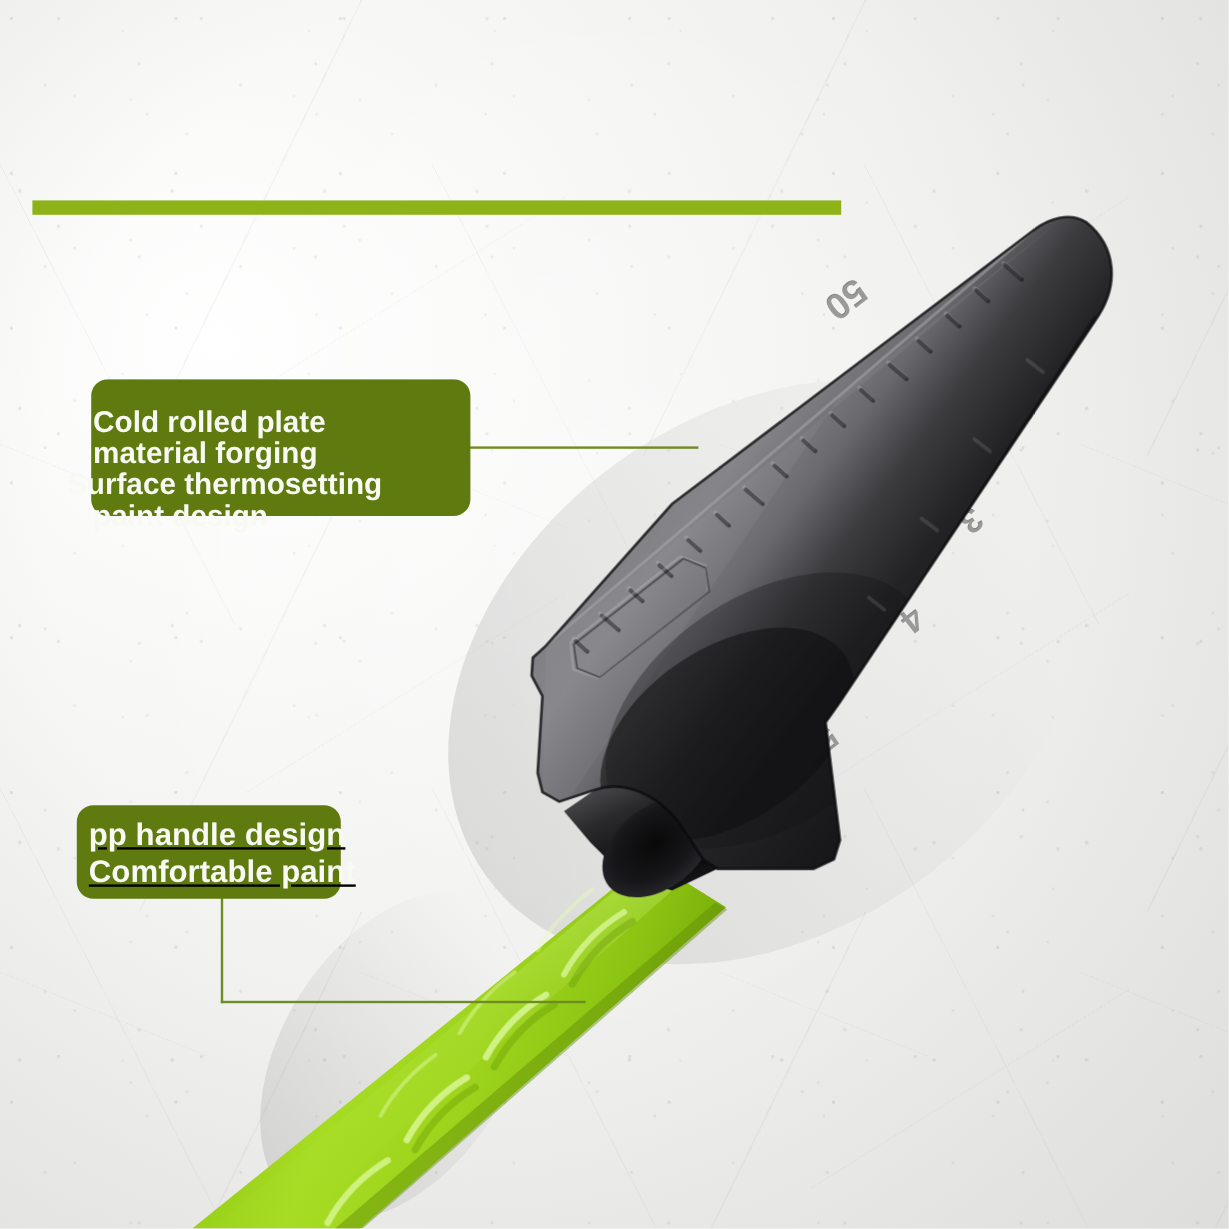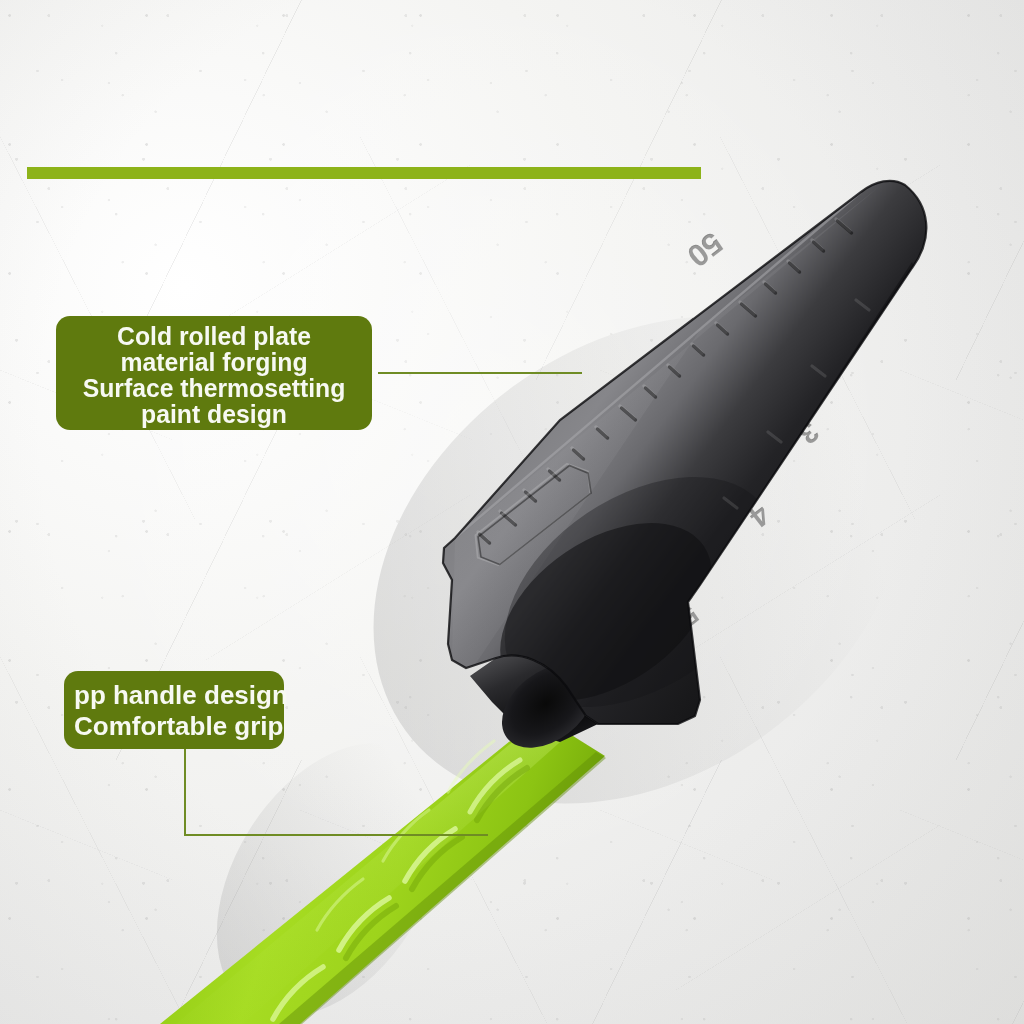--- a/index.html
+++ b/index.html
@@ -105,41 +105,41 @@
   }
   .callout-text {
     display: block;
     color: #f7f9f2;
     font-weight: 700;
     font-size: 25px;
     line-height: 26px;
     white-space: nowrap;
   }
   #callout-material {
-    left: 56px;
+    left: 76px;
     top: 316px;
     width: 316px;
     height: 114px;
-    padding-top: 7px;
-    text-align: center;
+    padding-top: 23px;
   }
   #callout-material .callout-text {
     transform: scaleX(.99);
   }
   #callout-material .overflow-l {
     margin-left: -22px;
     margin-right: -22px;
   }
   #callout-handle {
     left: 64px;
     top: 671px;
     width: 220px;
     height: 78px;
     padding: 9px 0 0 10px;
-    text-align: left;
+    text-align: center;
+    text-decoration: underline;
   }
   #callout-handle .callout-text {
     font-size: 26px;
     line-height: 31px;
   }
 
   
   .leader {
     position: absolute;
     background: #6f8c24;
@@ -426,17 +426,17 @@
 
   <div class="callout" id="callout-material">
     <span class="callout-text">Cold rolled plate</span>
     <span class="callout-text">material forging</span>
     <span class="callout-text overflow-l">Surface thermosetting</span>
     <span class="callout-text">paint design</span>
   </div>
 
   <div class="callout" id="callout-handle">
     <span class="callout-text">pp handle design</span>
-    <span class="callout-text">Comfortable grip</span>
+    <span class="callout-text">Comfortable paint</span>
   </div>
 
 
 </div>
 
 </body></html>

